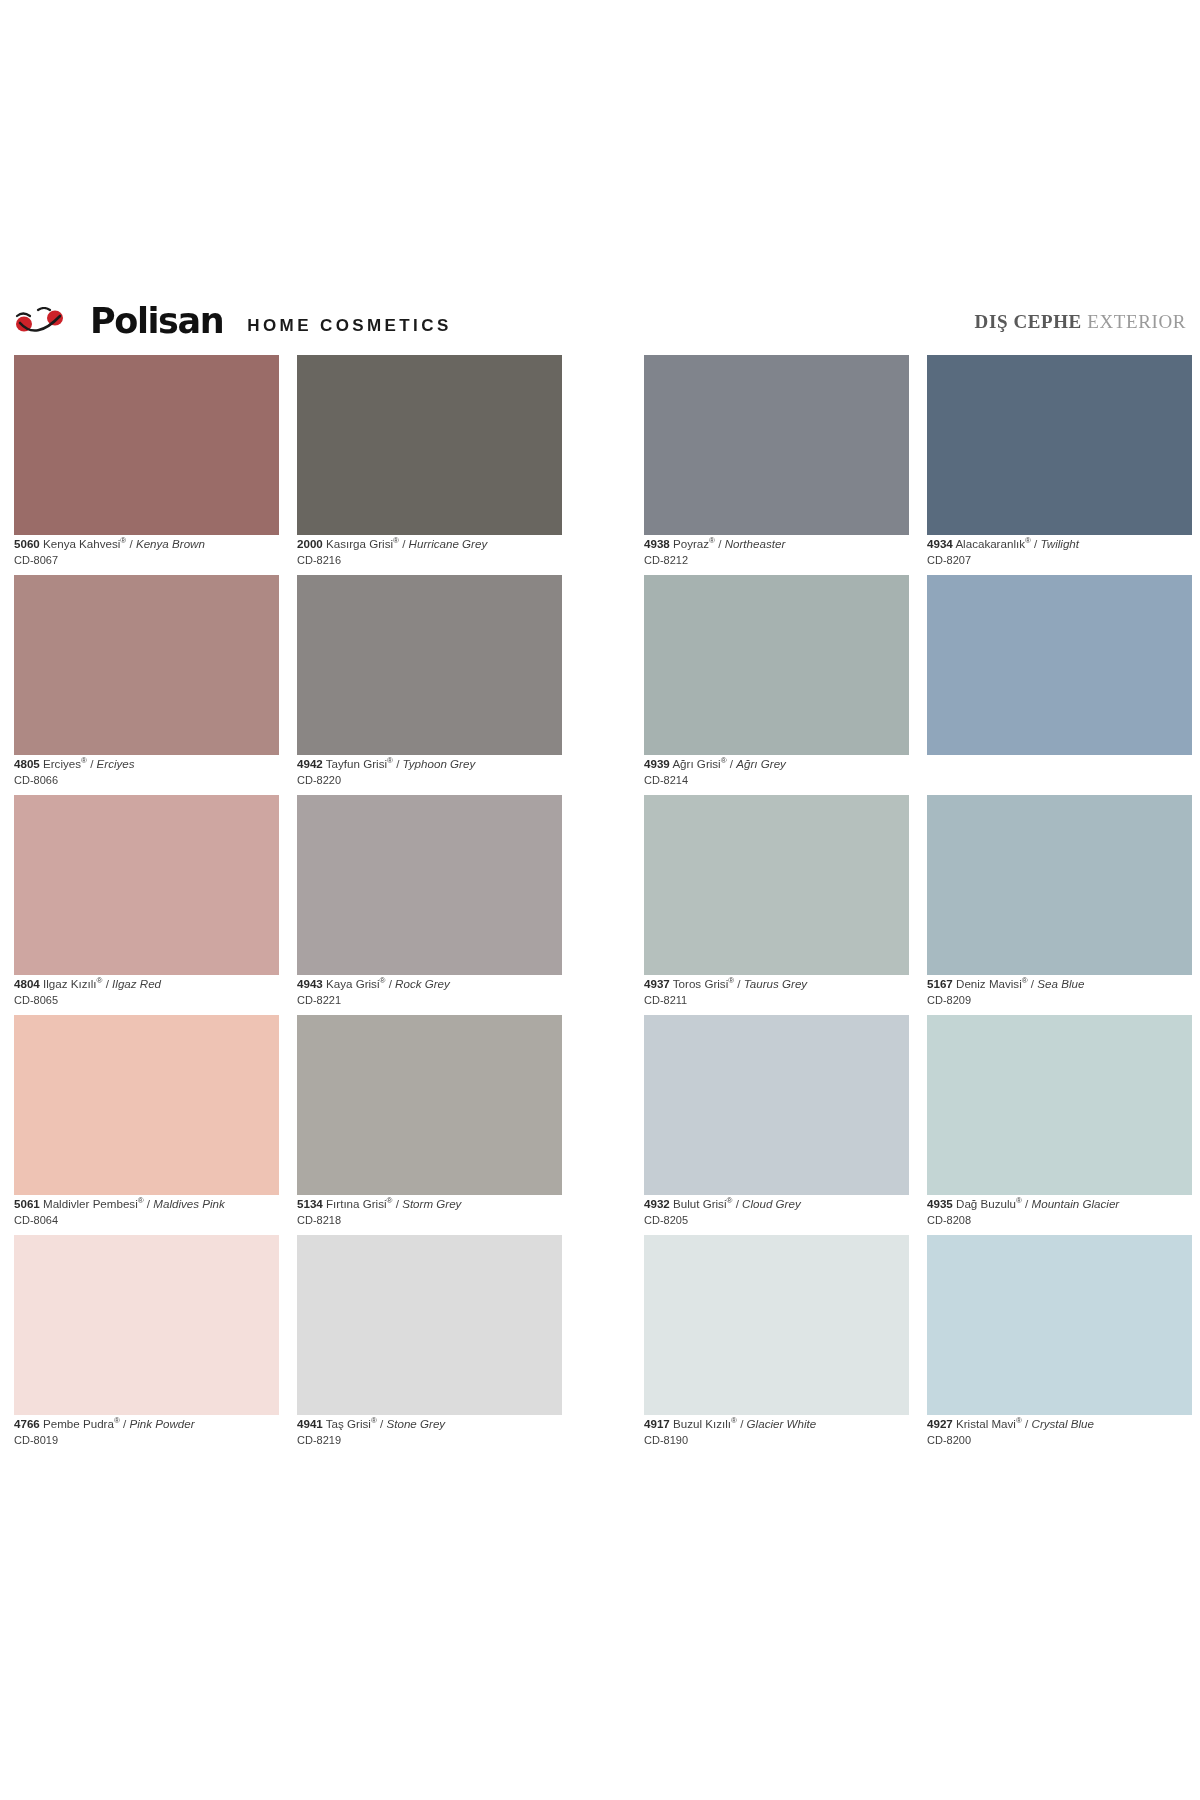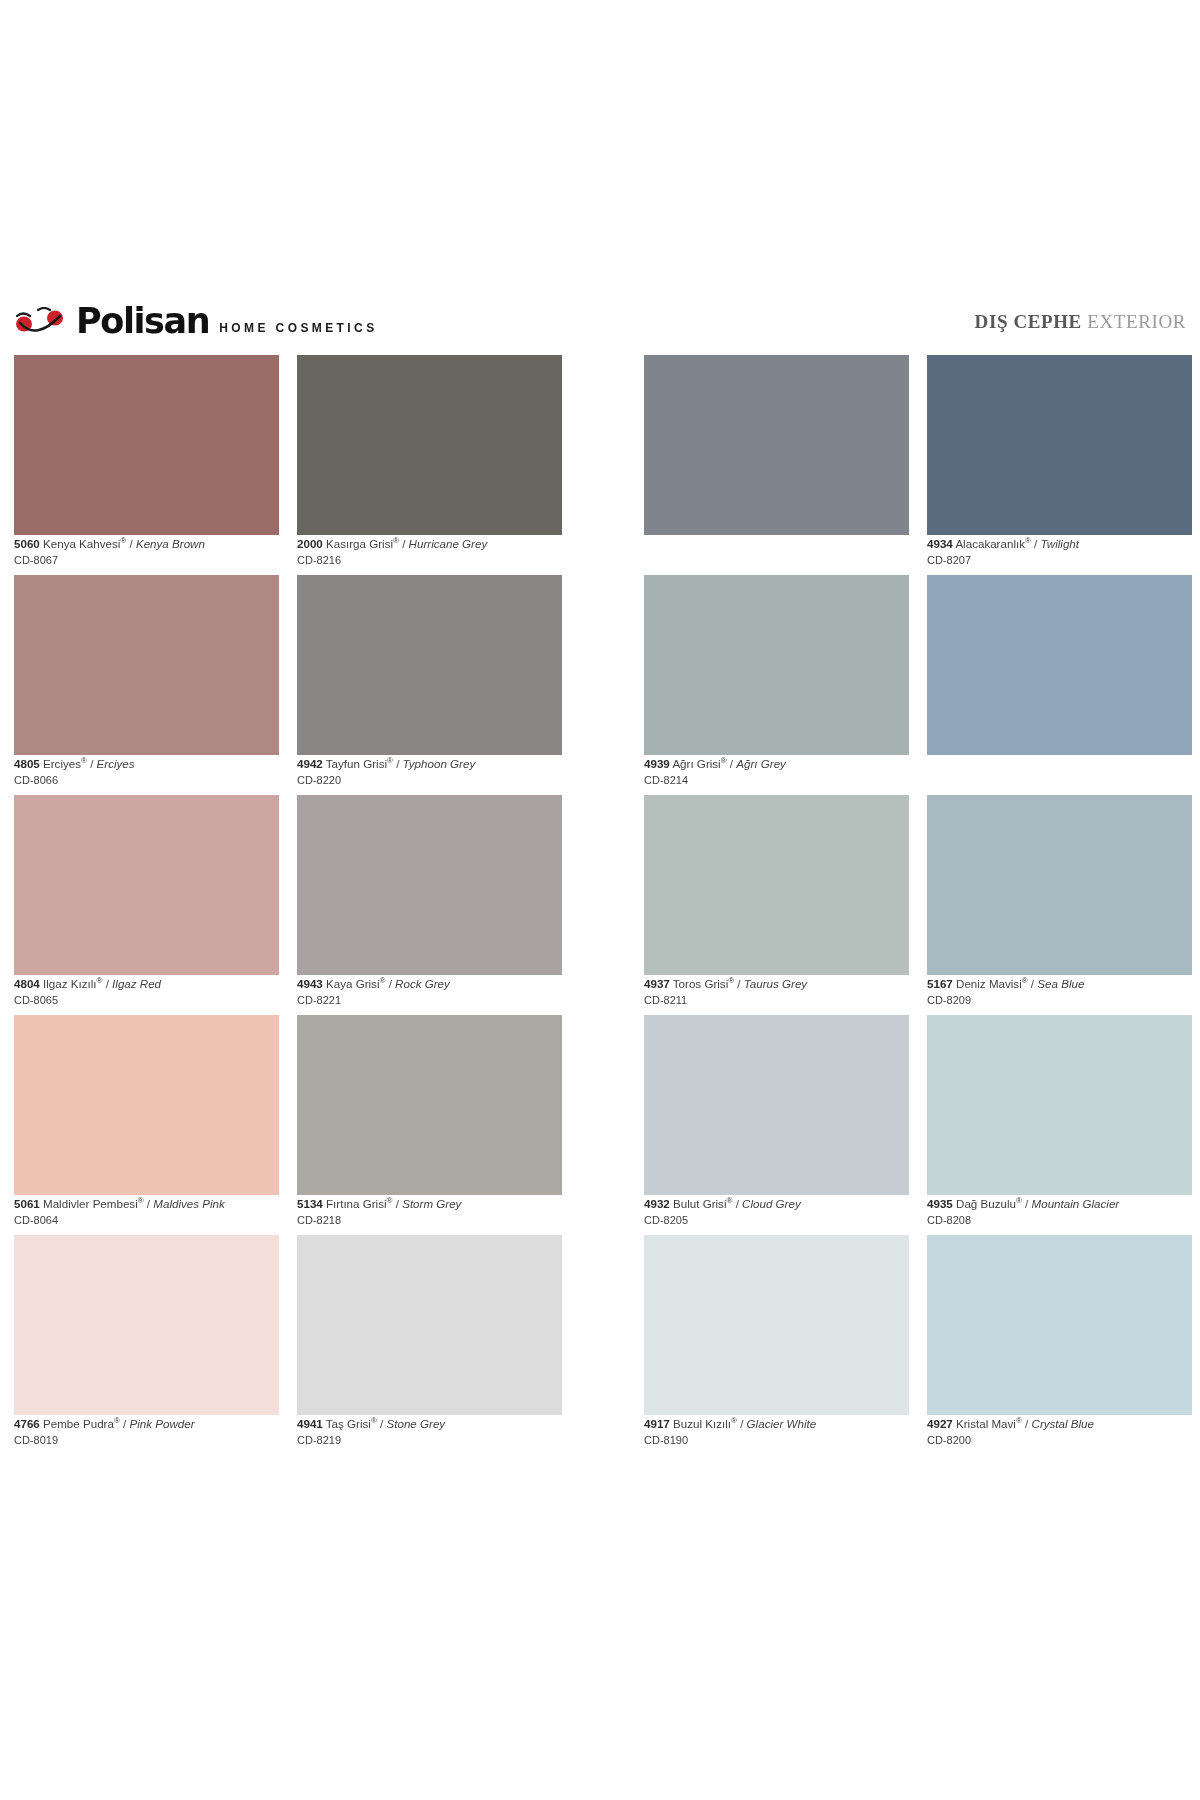--- a/index.html
+++ b/index.html
@@ -30,42 +30,42 @@
     width: 1172px;
     height: 34px;
     display: flex;
     align-items: center;
     justify-content: space-between;
   }
 
   #brand {
     display: flex;
     align-items: flex-end;
-    gap: 10px;
+    gap: 24px;
     height: 34px;
   }
   #brand-mark {
     display: block;
     width: 52px;
     height: 30px;
     margin-bottom: 1px;
   }
   #brand-word {
     font-family: "DejaVu Sans", sans-serif;
     font-weight: bold;
     font-size: 35px;
     letter-spacing: -1.4px;
     color: #111111;
     line-height: 1;
     margin-bottom: -1px;
   }
   #brand-sub {
     font-family: "Liberation Sans", sans-serif;
     font-weight: bold;
-    font-size: 12px;
+    font-size: 17px;
     letter-spacing: 3.4px;
     color: #1a1a1a;
     line-height: 1;
     margin-bottom: 4px;
     text-align: right;
   }
 
   #section-title {
     font-family: "Liberation Serif", serif;
     font-size: 19px;
@@ -179,20 +179,24 @@
       <div class="swatch-cell">
         <div class="swatch" style="background: rgb(105, 102, 96);"></div>
         <div class="caption">
           <div class="cap-line1"><span class="code">2000</span><span class="name-tr"> Kasırga Grisi</span><span class="reg">®</span><span class="sep"> / </span><span class="name-en">Hurricane Grey</span></div>
           <div class="cap-line2">CD-8216</div>
         </div>
       </div>
       <div class="gap-col"></div>
       <div class="swatch-cell">
         <div class="swatch" style="background: rgb(128, 132, 140);"></div>
+        <div class="caption">
+          <div class="cap-line1"><span class="code">4938</span><span class="name-tr"> Poyraz</span><span class="reg">®</span><span class="sep"> / </span><span class="name-en">Northeaster</span></div>
+          <div class="cap-line2">CD-8212</div>
+        </div>
       </div>
       <div class="swatch-cell">
         <div class="swatch" style="background: rgb(89, 107, 126);"></div>
         <div class="caption">
           <div class="cap-line1"><span class="code">4934</span><span class="name-tr"> Alacakaranlık</span><span class="reg">®</span><span class="sep"> / </span><span class="name-en">Twilight</span></div>
           <div class="cap-line2">CD-8207</div>
         </div>
       </div>
       <div class="swatch-cell">
         <div class="swatch" style="background: rgb(174, 137, 132);"></div>

